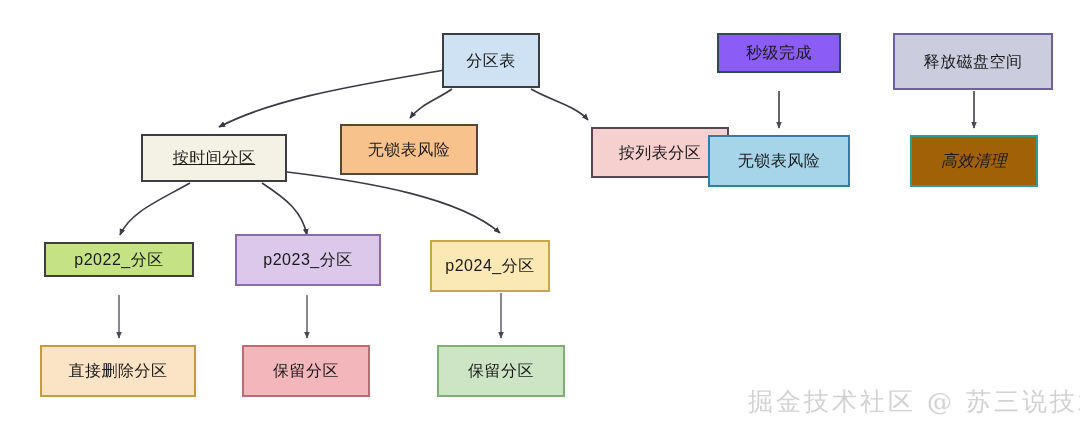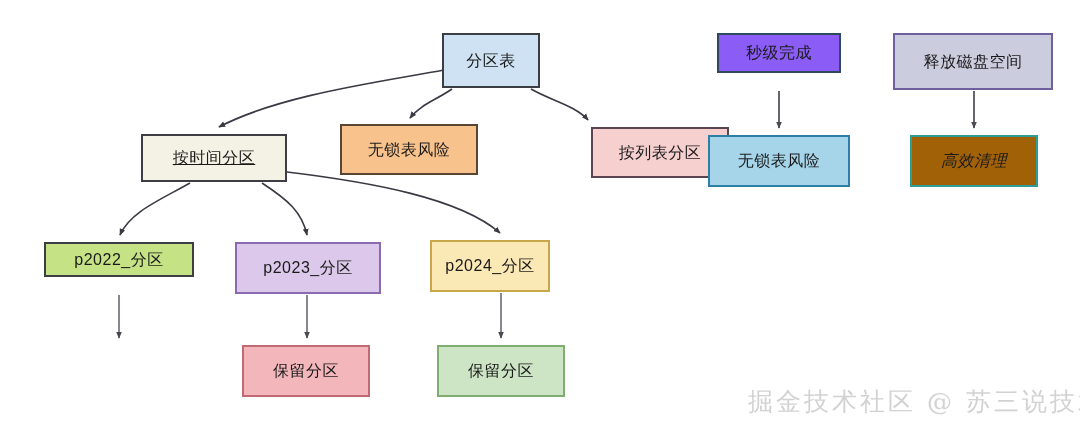--- a/index.html
+++ b/index.html
@@ -99,25 +99,28 @@
   </div>
   <div class="node" style="left: 340px; top: 124px; width: 138px; height: 51px; background: rgb(248, 194, 141); border-color: rgb(90, 68, 52); border-width: 2px;">
     <span class="node-label">无锁表风险</span>
   </div>
   <div class="node" style="left: 543px; top: 127px; width: 138px; height: 51px; background: rgb(246, 207, 207); border-color: rgb(90, 68, 82); border-width: 2px; margin-left: 48px;">
     <span class="node-label">按列表分区</span>
   </div>
   <div class="node" style="left: 44px; top: 242px; width: 150px; height: 35px; background: rgb(197, 227, 132); border-color: rgb(61, 61, 68); border-width: 2px;">
     <span class="node-label">p2022_分区</span>
   </div>
-  <div class="node" style="left: 235px; top: 242px; width: 146px; height: 52px; background: rgb(220, 200, 234); border-color: rgb(139, 107, 176); border-width: 2px;">
+  <div class="node" style="left: 235px; top: 234px; width: 146px; height: 52px; background: rgb(220, 200, 234); border-color: rgb(139, 107, 176); border-width: 2px;">
     <span class="node-label">p2023_分区</span>
   </div>
   <div class="node" style="left: 430px; top: 240px; width: 120px; height: 52px; background: rgb(251, 233, 181); border-color: rgb(200, 166, 74); border-width: 2px;">
     <span class="node-label">p2024_分区</span>
+  </div>
+  <div class="node" style="left: 40px; top: 345px; width: 156px; height: 52px; background: rgb(251, 227, 197); border-color: rgb(200, 154, 60); border-width: 2px;">
+    <span class="node-label">直接删除分区</span>
   </div>
   <div class="node" style="left: 242px; top: 345px; width: 128px; height: 52px; background: rgb(243, 182, 187); border-color: rgb(193, 106, 116); border-width: 2px;">
     <span class="node-label">保留分区</span>
   </div>
   <div class="node" style="left: 437px; top: 345px; width: 128px; height: 52px; background: rgb(205, 229, 197); border-color: rgb(127, 174, 114); border-width: 2px;">
     <span class="node-label">保留分区</span>
   </div>
   <div class="node" style="left: 717px; top: 33px; width: 124px; height: 40px; background: #8b5cf6; border-color: rgb(47, 74, 90); border-width: 2px;">
     <span class="node-label">秒级完成</span>
   </div>

